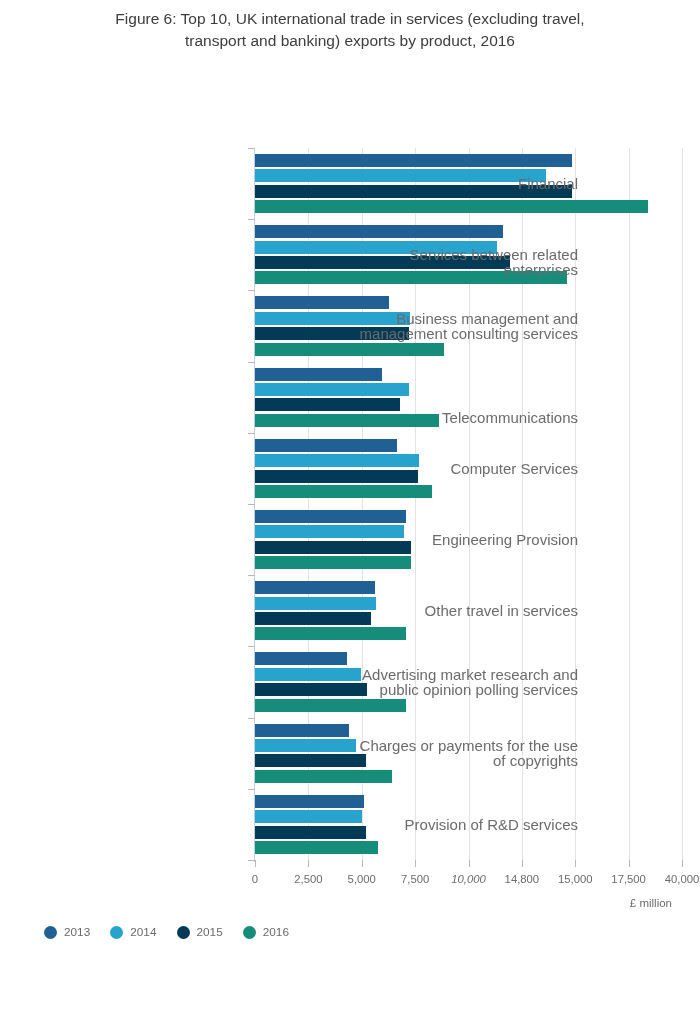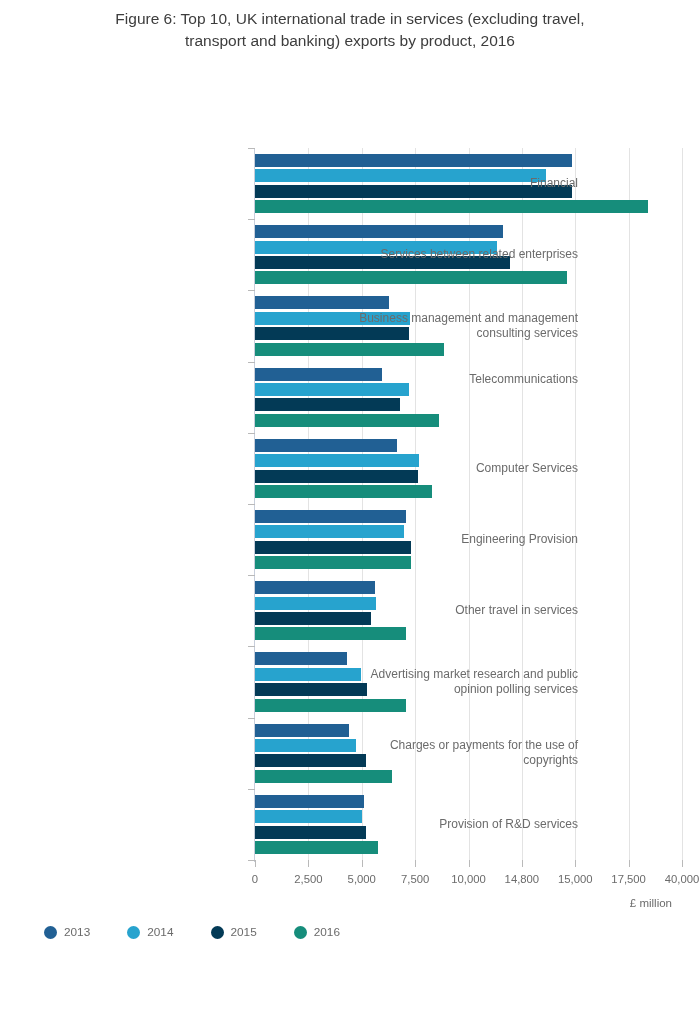--- a/index.html
+++ b/index.html
@@ -85,21 +85,21 @@
     height: 13px;
     border-radius: 0;
   }
 
   
   .ylabel {
     position: absolute;
     right: 0;
     width: 240px;
     text-align: right;
-    font-size: 12px;
+    font-size: 15px;
     line-height: 15px;
     color: #6b6b6b;
     padding-right: 14px;
   }
 
   
   .xlabel {
     position: absolute;
     top: 873px;
     font-size: 11.3px;
@@ -118,21 +118,21 @@
     color: #6b6b6b;
   }
 
   
   #legend {
     position: absolute;
     left: 44px;
     top: 925px;
     display: flex;
     align-items: center;
-    gap: 37px;
+    gap: 20px;
     text-align: right;
   }
   .legend-item {
     display: flex;
     align-items: center;
     gap: 7px;
   }
   .legend-swatch {
     width: 13px;
     height: 13px;
@@ -249,34 +249,34 @@
         <div class="bar" title="Provision of R&amp;D services — 2014: 5020" style="top: 21.4px; width: 107.177px; background: rgb(39, 163, 206);"></div>
         <div class="bar" title="Provision of R&amp;D services — 2015: 5200" style="top: 36.8px; width: 111.02px; background: rgb(3, 58, 86);"></div>
         <div class="bar" title="Provision of R&amp;D services — 2016: 5750" style="top: 52.2px; width: 122.762px; background: rgb(22, 141, 123);"></div>
       </div>
     </div>
 
   <div id="ylabels-layer">
       <div class="ylabel" style="top: 176.1px;">Financial</div>
       <div class="ylabel" style="top: 247.3px;">Services between related enterprises</div>
       <div class="ylabel" style="top: 311px;">Business management and management consulting services</div>
-      <div class="ylabel" style="top: 372px;">Telecommunications</div>
+      <div class="ylabel" style="top: 410px;">Telecommunications</div>
       <div class="ylabel" style="top: 460.9px;">Computer Services</div>
       <div class="ylabel" style="top: 532.1px;">Engineering Provision</div>
       <div class="ylabel" style="top: 603.3px;">Other travel in services</div>
       <div class="ylabel" style="top: 667px;">Advertising market research and public opinion polling services</div>
       <div class="ylabel" style="top: 738.2px;">Charges or payments for the use of copyrights</div>
       <div class="ylabel" style="top: 816.9px;">Provision of R&amp;D services</div>
     </div>
   <div id="xlabels-layer">
       <div class="xlabel" style="left: 255px;">0</div>
       <div class="xlabel" style="left: 308.375px;">2,500</div>
       <div class="xlabel" style="left: 361.75px;">5,000</div>
       <div class="xlabel" style="left: 415.125px;">7,500</div>
-      <div class="xlabel" style="left: 468.5px;">10,000</div>
+      <div class="xlabel" style="left: 468.5px; font-style: italic;">10,000</div>
       <div class="xlabel" style="left: 521.875px;">14,800</div>
       <div class="xlabel" style="left: 575.25px;">15,000</div>
       <div class="xlabel" style="left: 628.625px;">17,500</div>
       <div class="xlabel" style="left: 682px;">40,000</div>
     </div>
 
   <div id="x-axis-title">£ million</div>
 
   <div id="legend">
       <div class="legend-item">

